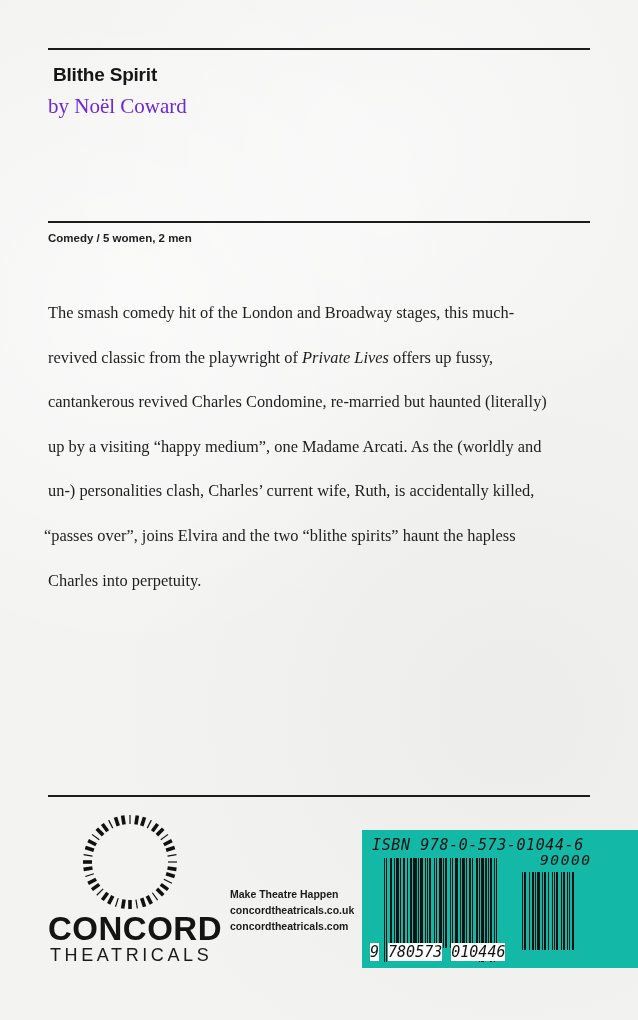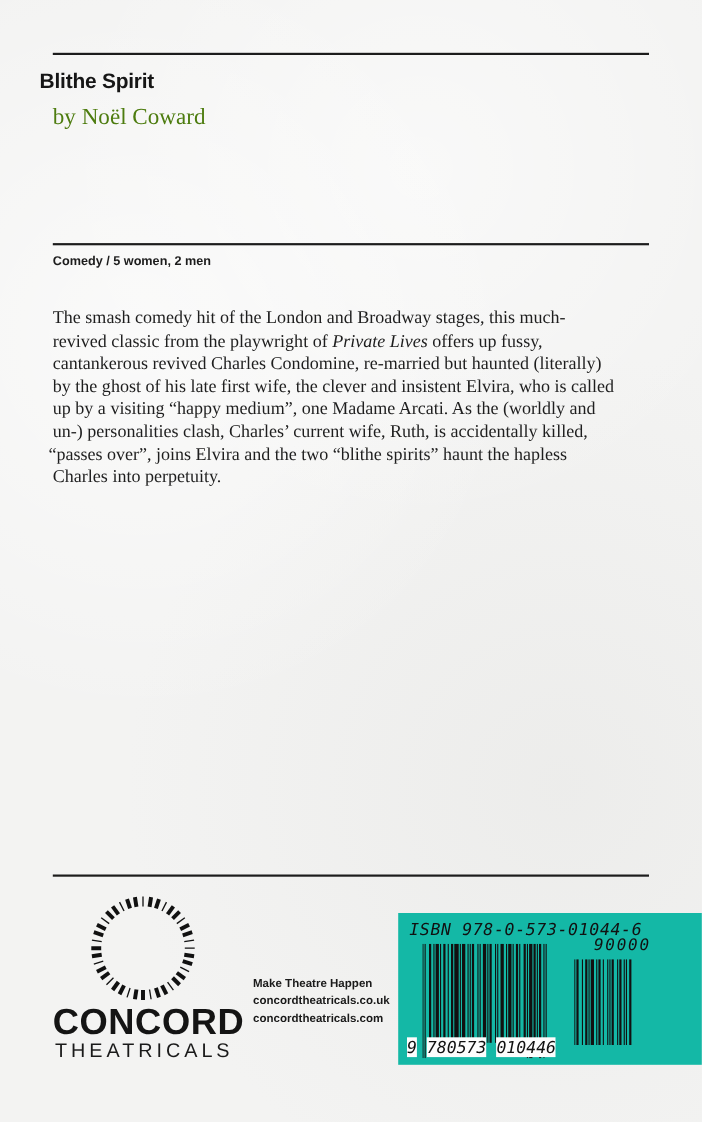--- a/index.html
+++ b/index.html
@@ -7,37 +7,37 @@
       width: 638px; height: 1020px; overflow: hidden; position: relative;
       background: #f3f3f2;
       background-image:
         radial-gradient(circle at 20% 30%, rgba(255,255,255,0.6) 0, rgba(255,255,255,0) 40%),
         radial-gradient(circle at 80% 70%, rgba(230,230,228,0.5) 0, rgba(230,230,228,0) 45%),
         radial-gradient(circle at 60% 15%, rgba(255,255,255,0.5) 0, rgba(255,255,255,0) 35%);
       color: #1a1a1a;
     }
     .rule { position: absolute; left: 48px; width: 542px; height: 2px; background: #1c1c1c; }
     .title {
-      position: absolute; left: 36px; top: 64px;
+      position: absolute; left: 53px; top: 64px;
       font-family: "Liberation Sans", sans-serif; font-weight: bold; font-size: 19px;
       letter-spacing: -0.2px; color: #161616;
     }
     .author {
       position: absolute; left: 48px; top: 94px;
-      font-family: "Liberation Serif", serif; font-size: 21px; color: #4d7c0f;
+      font-family: "Liberation Serif", serif; font-size: 21px; color: #6d28d9;
     }
     .meta {
       position: absolute; left: 48px; top: 232px;
       font-family: "Liberation Sans", sans-serif; font-weight: bold; font-size: 11.5px; color: #1c1c1c; text-align: right;
     }
     .blurb {
       position: absolute; left: 48px; top: 279px; width: 548px;
       font-family: "Liberation Serif", serif; font-size: 16.4px; line-height: 20.6px; color: #1e1e1e;
     }
-    .blurb .line { display: block; white-space: nowrap; }
+    .blurb .line { display: block; white-space: nowrap; margin-top: 24px; }
     .blurb em { font-style: italic; }
     .logo-ring { position: absolute; left: 80px; top: 812px; width: 100px; height: 100px; }
     .logo-word {
       position: absolute; left: 48px; top: 910px;
       font-family: "Liberation Sans", sans-serif; font-weight: bold; font-size: 33px; letter-spacing: 0.5px; color: #141414;
     }
     .logo-sub {
       position: absolute; left: 50px; top: 945px;
       font-family: "Liberation Sans", sans-serif; font-size: 18px; letter-spacing: 3.6px; color: #1a1a1a;
     }
@@ -73,21 +73,20 @@
 <div class="title">Blithe Spirit</div>
 <div class="author">by Noël Coward</div>
 
 <div class="rule" style="top:221px;"></div>
 <div class="meta">Comedy / 5 women, 2 men</div>
 
 <div class="blurb">
   <span class="line">The smash comedy hit of the London and Broadway stages, this much-</span>
   <span class="line"><span>revived classic from the playwright of </span><em>Private Lives</em><span> offers up fussy,</span></span>
   <span class="line">cantankerous revived Charles Condomine, re-married but haunted (literally)</span>
-  <span class="line">by the ghost of his late first wife, the clever and insistent Elvira, who is called</span>
   <span class="line">up by a visiting “happy medium”, one Madame Arcati. As the (worldly and</span>
   <span class="line">un-) personalities clash, Charles’ current wife, Ruth, is accidentally killed,</span>
   <span class="line" style="margin-left:-4px;">“passes over”, joins Elvira and the two “blithe spirits” haunt the hapless</span>
   <span class="line">Charles into perpetuity.</span>
 </div>
 
 <div class="rule" style="top:795px;"></div>
 
 <svg class="logo-ring" viewBox="0 0 100 100" id="ring">
     <line x1="88" y1="50" x2="97" y2="50" stroke="#111" stroke-width="1.2"></line>

